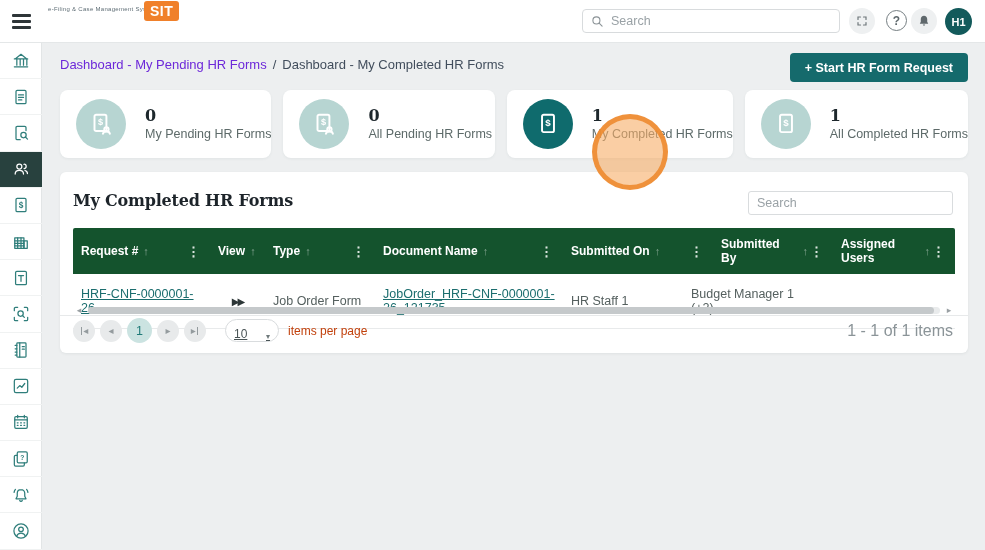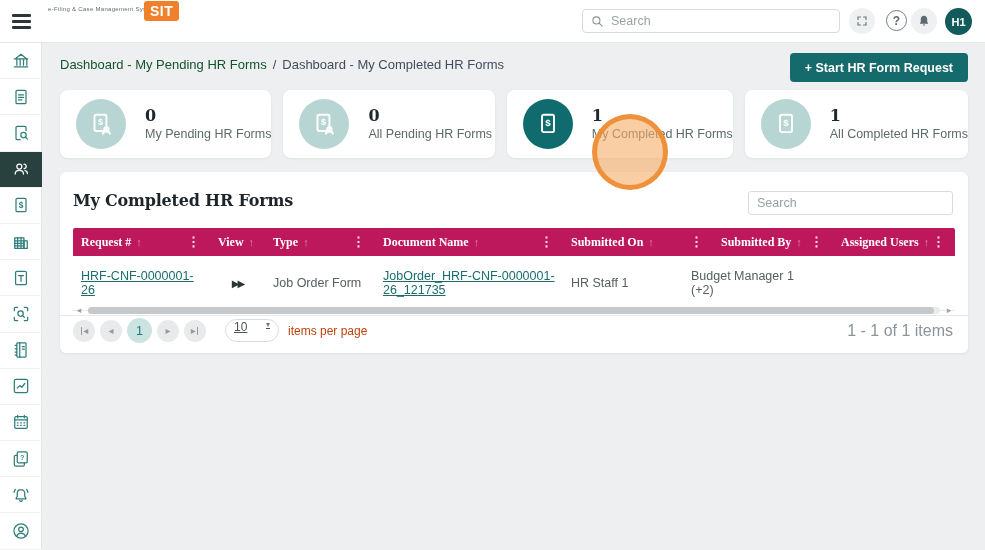--- a/index.html
+++ b/index.html
@@ -32,21 +32,21 @@
   .sidebar { position:absolute; left:0; top:43px; width:42px; bottom:0; background:#ffffff; border-right:1px solid #e2e5e6; z-index:10; }
   .side-item { width:42px; height:36.2px; display:flex; align-items:center; justify-content:center; border-bottom:1px solid #f0f2f2; cursor:pointer; }
   .side-item svg { stroke:#2f7e7b; fill:none; stroke-width:1.5; stroke-linecap:round; stroke-linejoin:round; }
   .side-item.active { background:#28413e; }
   .side-item.active svg { stroke:#ffffff; }
 
   
   .main { position:absolute; left:42px; top:43px; right:0; bottom:0; background:#edeff0; }
 
   .breadcrumb { position:absolute; left:18px; top:14px; font-size:13px; display:flex; gap:6px; align-items:center; }
-  .bc-link { color:#14532d; cursor:pointer; }
+  .bc-link { color:#6d28d9; cursor:pointer; }
   .bc-sep, .bc-current { color:#414d5c; }
 
   .start-btn { position:absolute; right:17px; top:10px; height:29px; background:#156a6c; color:#fff; border:none; border-radius:4px; font-size:12.5px; font-weight:600; padding:0 15px; cursor:pointer; font-family:"Liberation Sans", sans-serif; }
 
   .cards { position:absolute; left:18px; top:47px; width:908px; display:flex; gap:12px; }
   .card { flex:1; height:68px; background:#fff; border-radius:8px; box-shadow:0 1px 3px rgba(40,60,60,0.06); display:flex; align-items:center; padding-left:16px; cursor:pointer; }
   .card-icon { width:50px; height:50px; border-radius:50%; background:#b7d5d2; display:flex; align-items:center; justify-content:center; flex:none; }
   .card.active .card-icon { background:#0f6b6d; }
   .card-icon svg { stroke:#ffffff; fill:none; stroke-width:1.8; stroke-linecap:round; stroke-linejoin:round; }
   .card-text { margin-left:19px; display:flex; flex-direction:column; }
@@ -55,41 +55,41 @@
 
   .highlight-circle { position:absolute; left:550px; top:71px; width:76px; height:76px; border-radius:50%; background:rgba(246,173,104,0.6); border:5px solid rgba(237,139,48,0.9); z-index:30; pointer-events:none; }
 
   
   .panel { position:absolute; left:18px; top:129px; width:908px; height:181px; background:#fff; border-radius:6px; box-shadow:0 1px 3px rgba(40,60,60,0.07); }
   .panel-title { position:absolute; left:13px; top:19px; font-family:"DejaVu Serif", serif; font-weight:bold; font-size:16px; color:#1d242a; letter-spacing:-0.2px; }
   .panel-search { position:absolute; right:15px; top:19px; width:205px; height:24px; border:1px solid #d9dcde; border-radius:3px; padding-left:8px; font-size:12.5px; color:#3c464b; outline:none; font-family:"Liberation Sans", sans-serif; }
   .panel-search::placeholder { color:#9aa2a6; }
 
   .grid { position:absolute; left:13px; right:13px; top:56px; }
-  .grid-head { display:flex; background:#be185d; border-radius:2px 2px 0 0; height:28px;font-family:Liberation Serif, serif; }
+  .grid-head { display:flex; background:#14532d; border-radius:2px 2px 0 0; height:46px; }
   .th { display:flex; align-items:center; color:#fff; font-size:12px; font-weight:600; padding:0 8px; cursor:pointer; }
   .th .sort { color:rgba(255,255,255,0.45); font-size:11px; margin-left:5px; }
   .th .kebab { margin-left:auto; color:rgba(255,255,255,0.85); font-size:13px; font-weight:bold; padding:0 2px; cursor:pointer; }
   .c0{width:137px;} .c1{width:55px;} .c2{width:110px;} .c3{width:188px;} .c4{width:150px;} .c5{width:120px;} .c6{width:122px;}
   .grid-row { display:flex; height:55px; border-bottom:1px solid #e8eaeb; background:#fff; }
   .td { display:flex; align-items:center; font-size:12.5px; color:#55605f; padding:0 8px; }
   .td a { color:#1b6d6e; text-decoration:underline; cursor:pointer; }
   .td.break { word-break:break-all; line-height:14px; }
   .view-ff { font-size:10px; color:#2c3637; letter-spacing:-2px; cursor:pointer; }
 
   .hscroll { position:absolute; left:13px; right:13px; top:133px; height:10px; display:flex; align-items:center; }
   .hs-arrow { color:#9aa0a3; font-size:9px; width:12px; text-align:center; cursor:pointer; flex:none; }
   .hs-track { flex:1; height:7px; background:#e9ebec; border-radius:4px; margin:0 3px; position:relative; cursor:pointer; }
   .hs-thumb { position:absolute; left:0; top:0; bottom:0; right:6px; background:#c5c9cb; border-radius:4px; }
 
   .pager { position:absolute; left:0; right:0; top:143px; height:38px; border-top:1px solid #e7e9ea; display:flex; align-items:center; padding:0 15px 8px 13px; }
   .pbtn { width:22px; height:22px; border-radius:50%; background:#e8eaeb; color:#949b9e; font-size:10px; display:flex; align-items:center; justify-content:center; margin-right:5px; cursor:pointer; }
   .pbtn .bar { display:inline-block; width:1.5px; height:8px; background:#949b9e; margin:0 1px; }
   .pbtn.current { width:25px; height:25px; background:#cbe3e1; color:#1f7a78; font-size:12.5px; }
-  .psize { width:54px; height:23px; border:1px solid #d9dcde; border-radius:12px; background:#fff; display:flex; align-items:flex-start; margin-left:14px; padding:0 8px; font-size:12px; color:#4a5456; cursor:pointer;text-decoration:underline; }
+  .psize { width:54px; height:23px; border:1px solid #d9dcde; border-radius:12px; background:#fff; display:flex; align-items:flex-end; margin-left:14px; padding:0 8px; font-size:12px; color:#4a5456; cursor:pointer;text-decoration:underline; }
   .psize .caret { margin-left:auto; font-size:8px; color:#6f797b; }
   .pp-label { font-size:12px; color:#c2410c; margin-left:9px; }
   .prange { margin-left:auto; font-size:16px; color:#8b9498; }
 </style>
 </head>
 <body>
 
 <div id="app">
 
   <div class="header">

